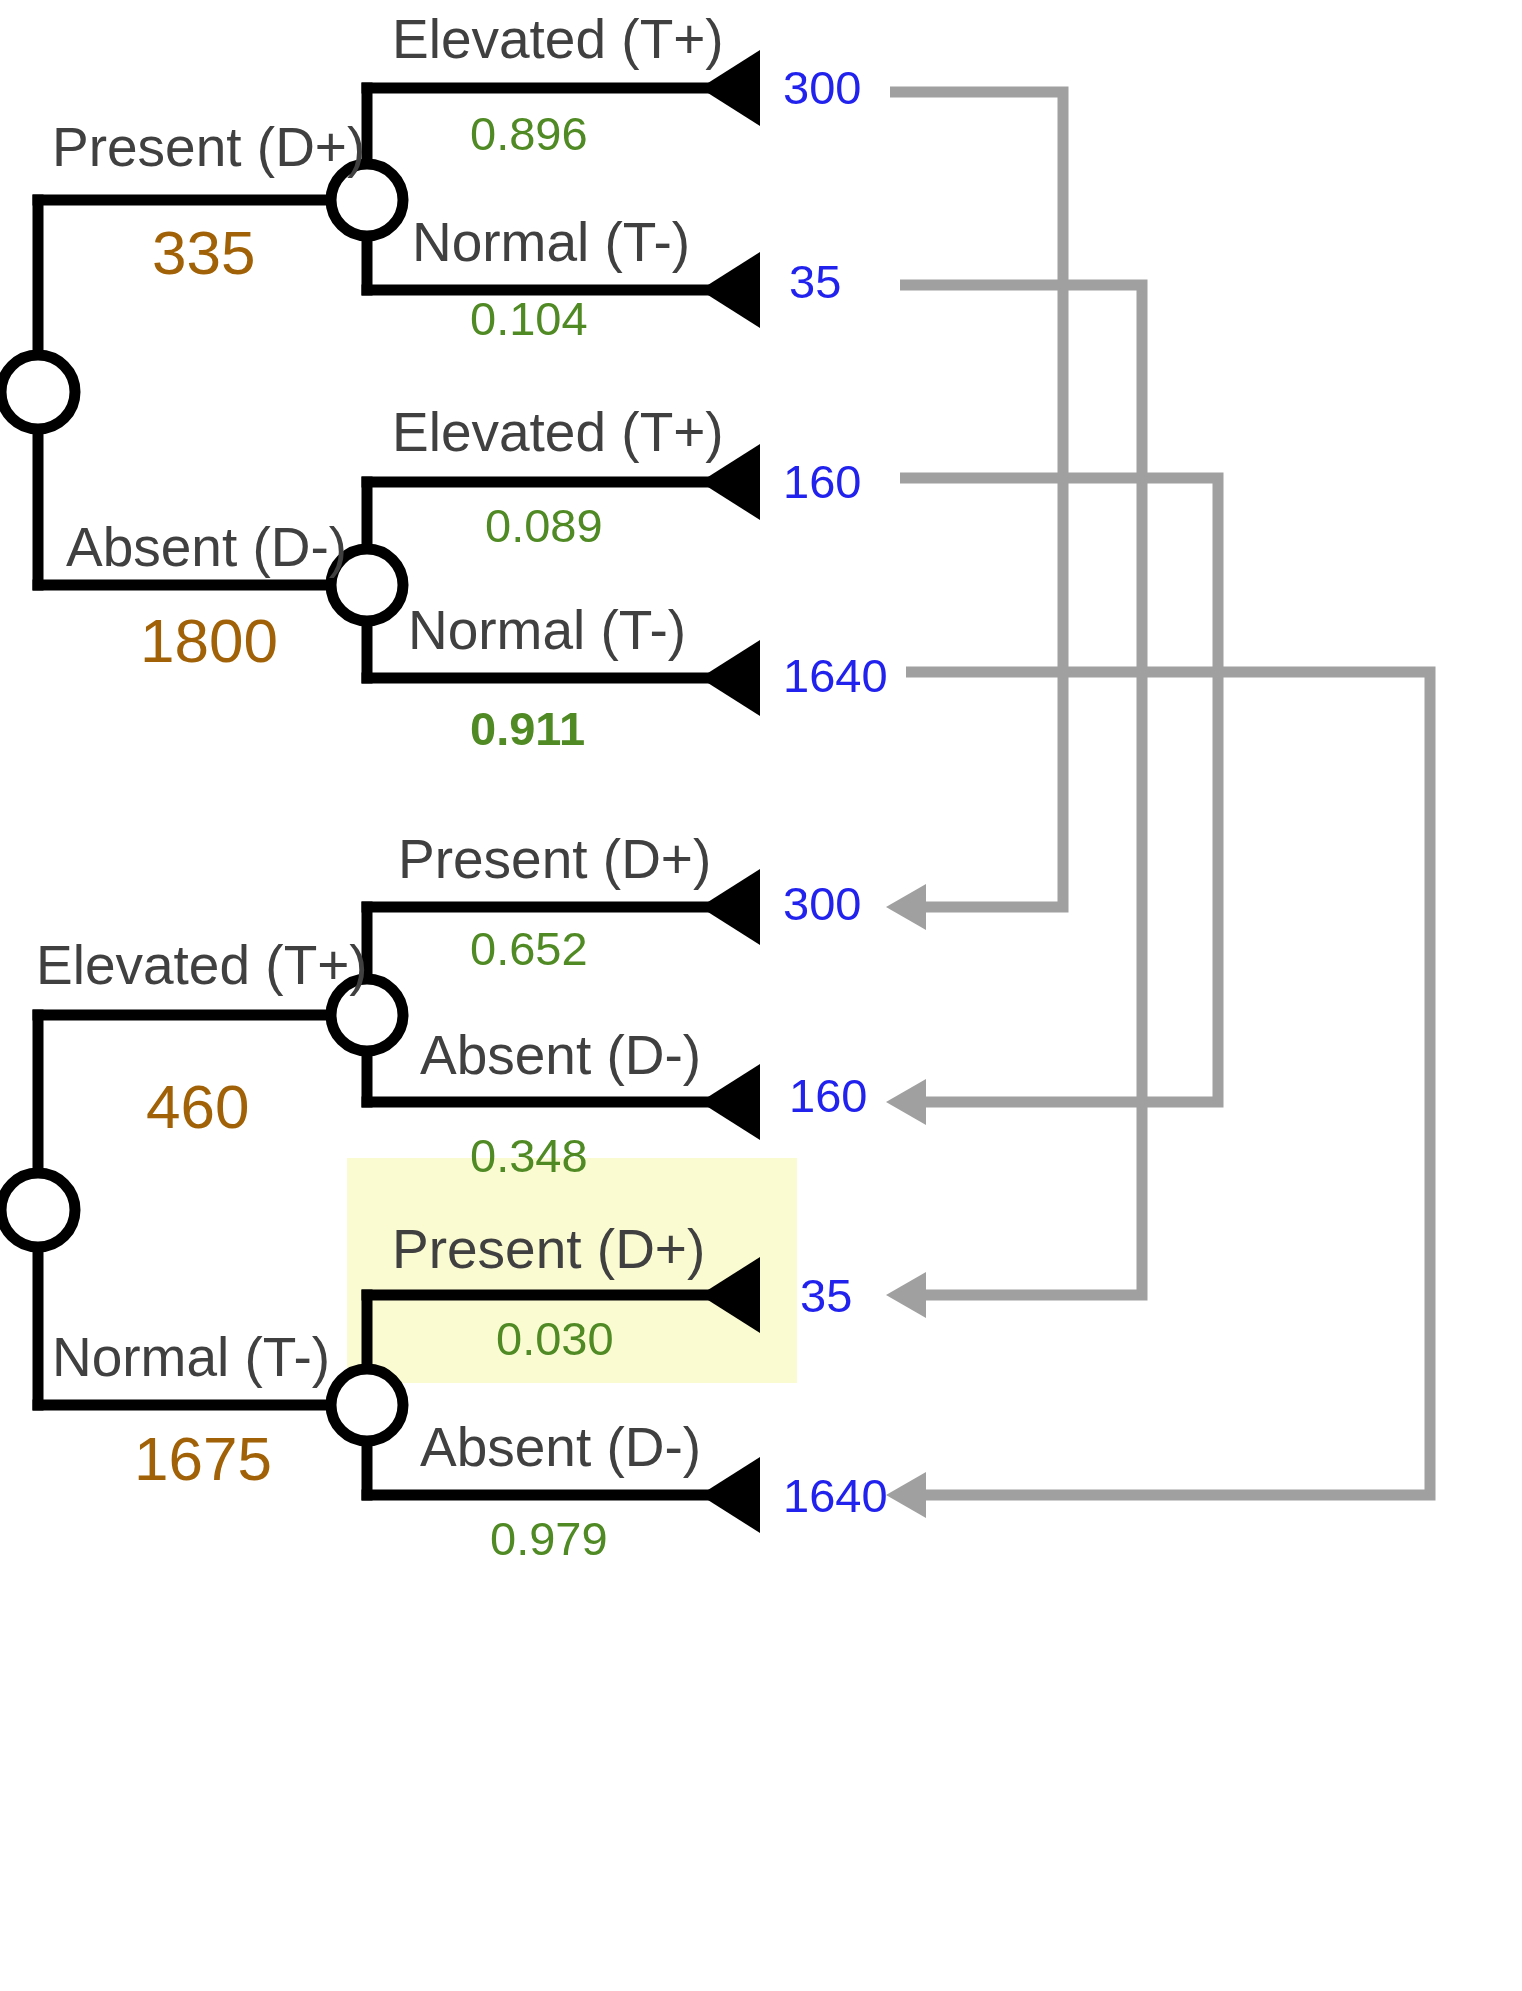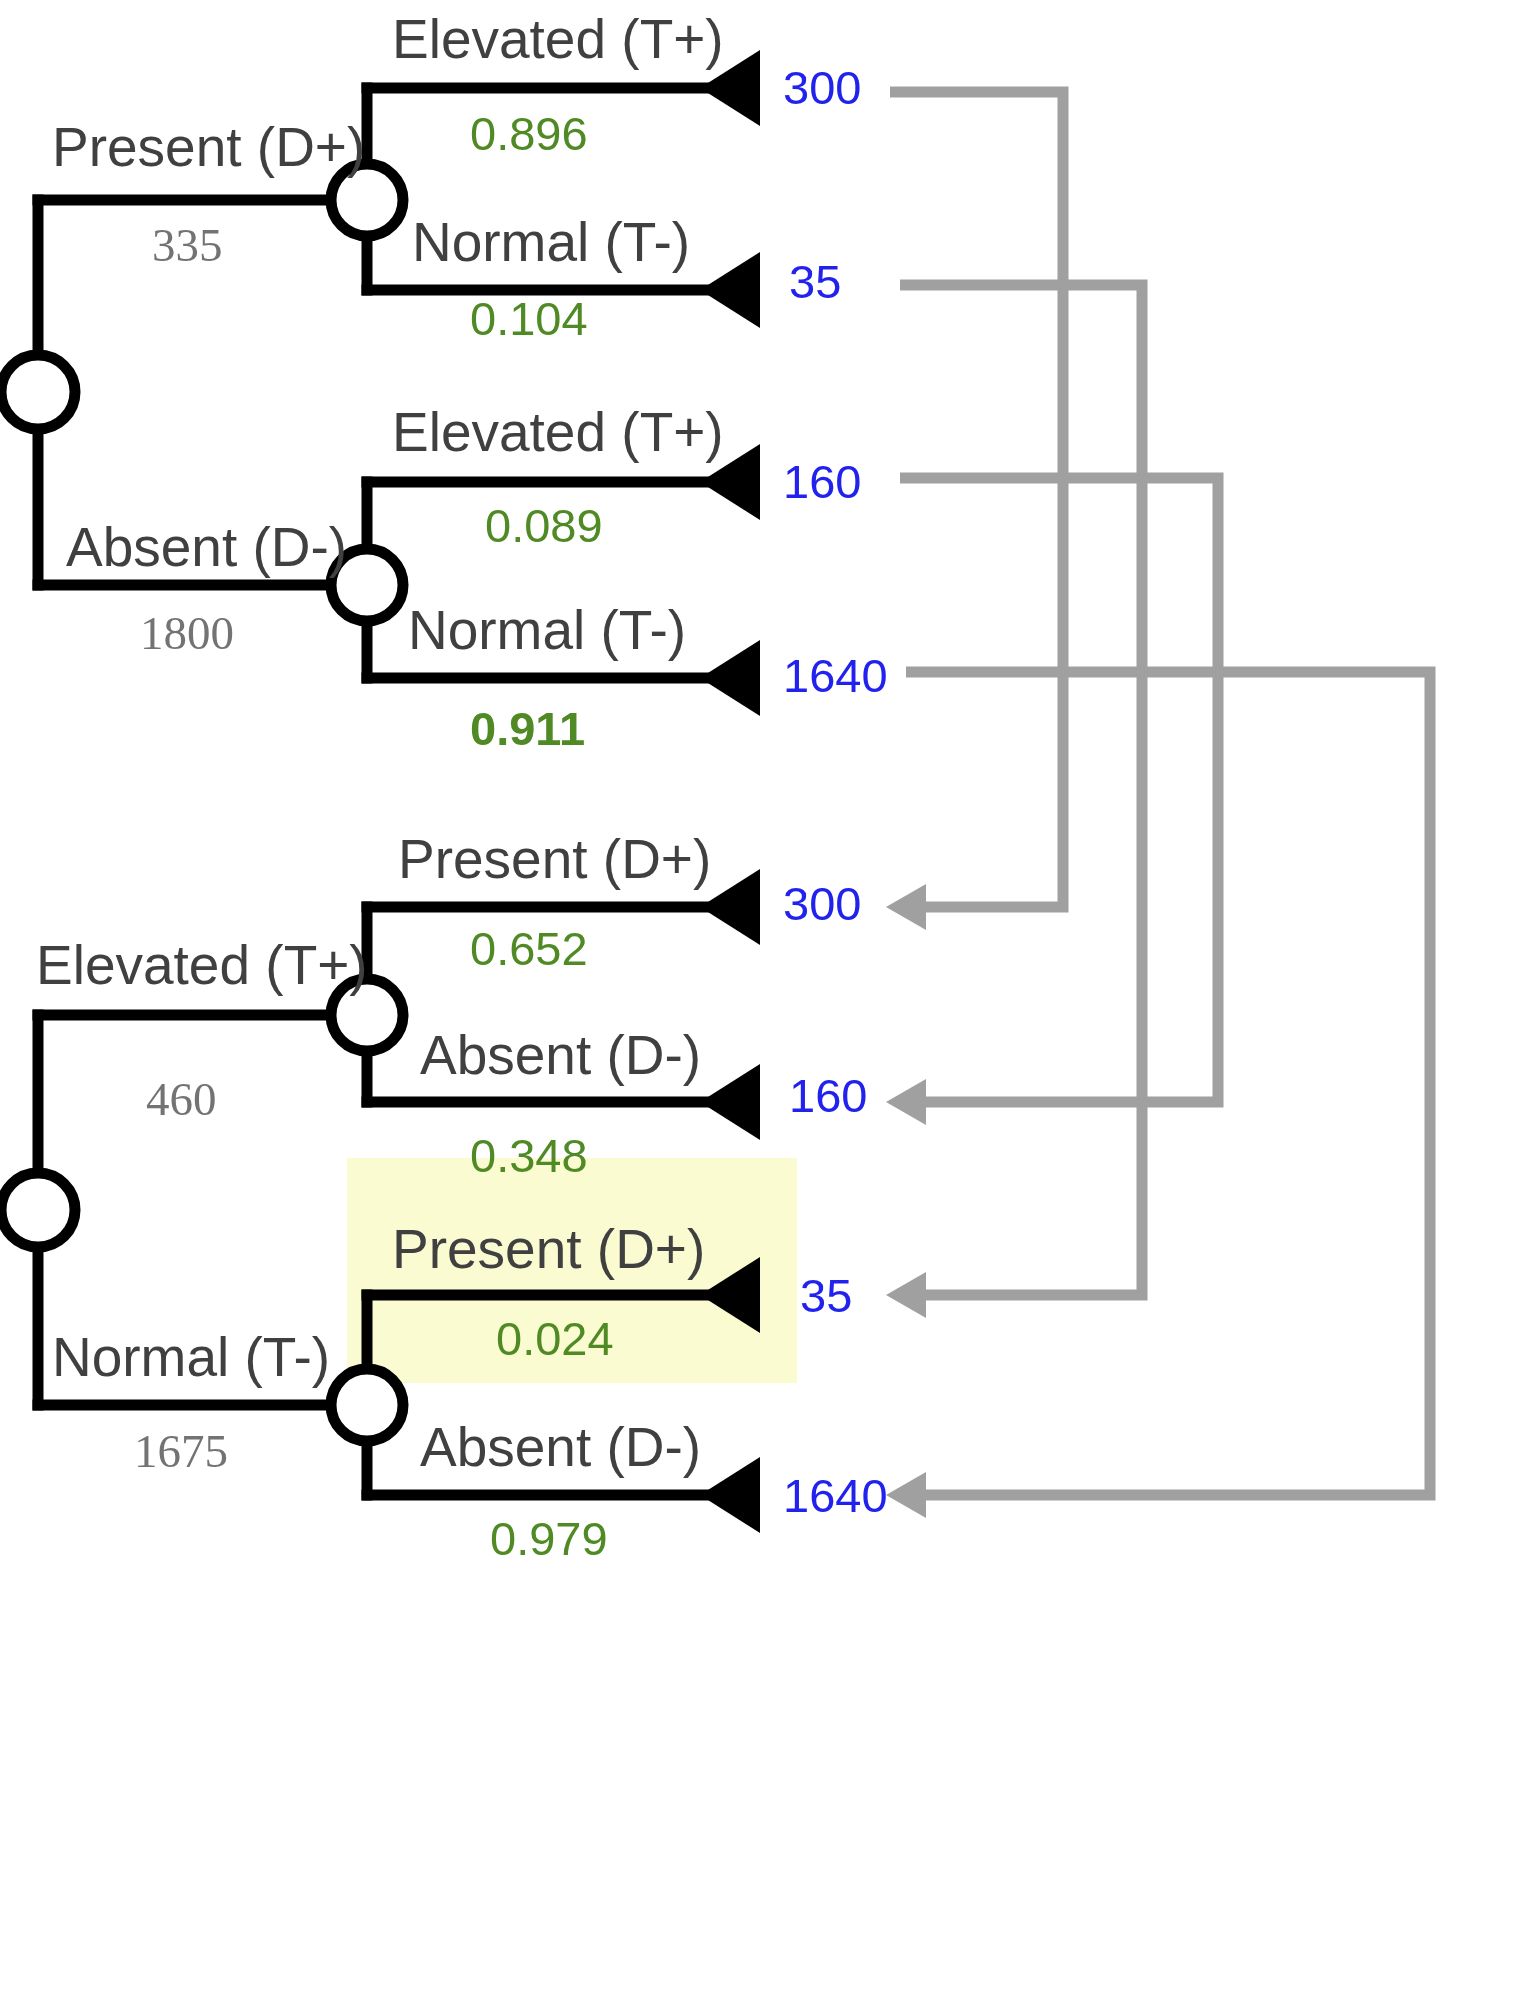--- a/index.html
+++ b/index.html
@@ -36,23 +36,23 @@
     font-size: 55px;
     color: #404040;
     font-family: Liberation Sans, sans-serif;
   }
   .prob-label {
     font-size: 47px;
     color: #4f8a24;
     font-family: "Liberation Sans", sans-serif;
   }
   .count-label {
-    font-size: 47px;
-    color: #737373;
-    font-family: Liberation Serif, serif;
+    font-size: 62px;
+    color: #a16207;
+    font-family: Liberation Sans, sans-serif;
   }
   .payoff-label {
     font-size: 47px;
     color: #2222ee;
     font-family: "Liberation Sans", sans-serif;
     font-weight: 500;
   }
 </style>
 </head>
 <body>
@@ -172,20 +172,20 @@
   <div class="lbl payoff-label" style="left:783px; top:880px;">300</div>
 
   <div class="lbl branch-label" style="left:420px; top:1028px;">Absent (D-)</div>
   <div class="lbl prob-label" style="left:470px; top:1118px;margin-top:14px;">0.348</div>
   <div class="lbl payoff-label" style="left:789px; top:1072px;">160</div>
 
   <div class="lbl branch-label" style="left:52px;  top:1330px;">Normal (T-)</div>
   <div class="lbl count-label" style="left:134px; top:1428px;">1675</div>
 
   <div class="lbl branch-label" style="left:392px; top:1222px;">Present (D+)</div>
-  <div class="lbl prob-label" style="left:496px; top:1315px;">0.024</div>
+  <div class="lbl prob-label" style="left:496px; top:1315px;">0.030</div>
   <div class="lbl payoff-label" style="left:800px; top:1272px;">35</div>
 
   <div class="lbl branch-label" style="left:420px; top:1420px;">Absent (D-)</div>
   <div class="lbl prob-label" style="left:490px; top:1515px;">0.979</div>
   <div class="lbl payoff-label" style="left:783px; top:1472px;">1640</div>
 
 </div>
 
 </body></html>

